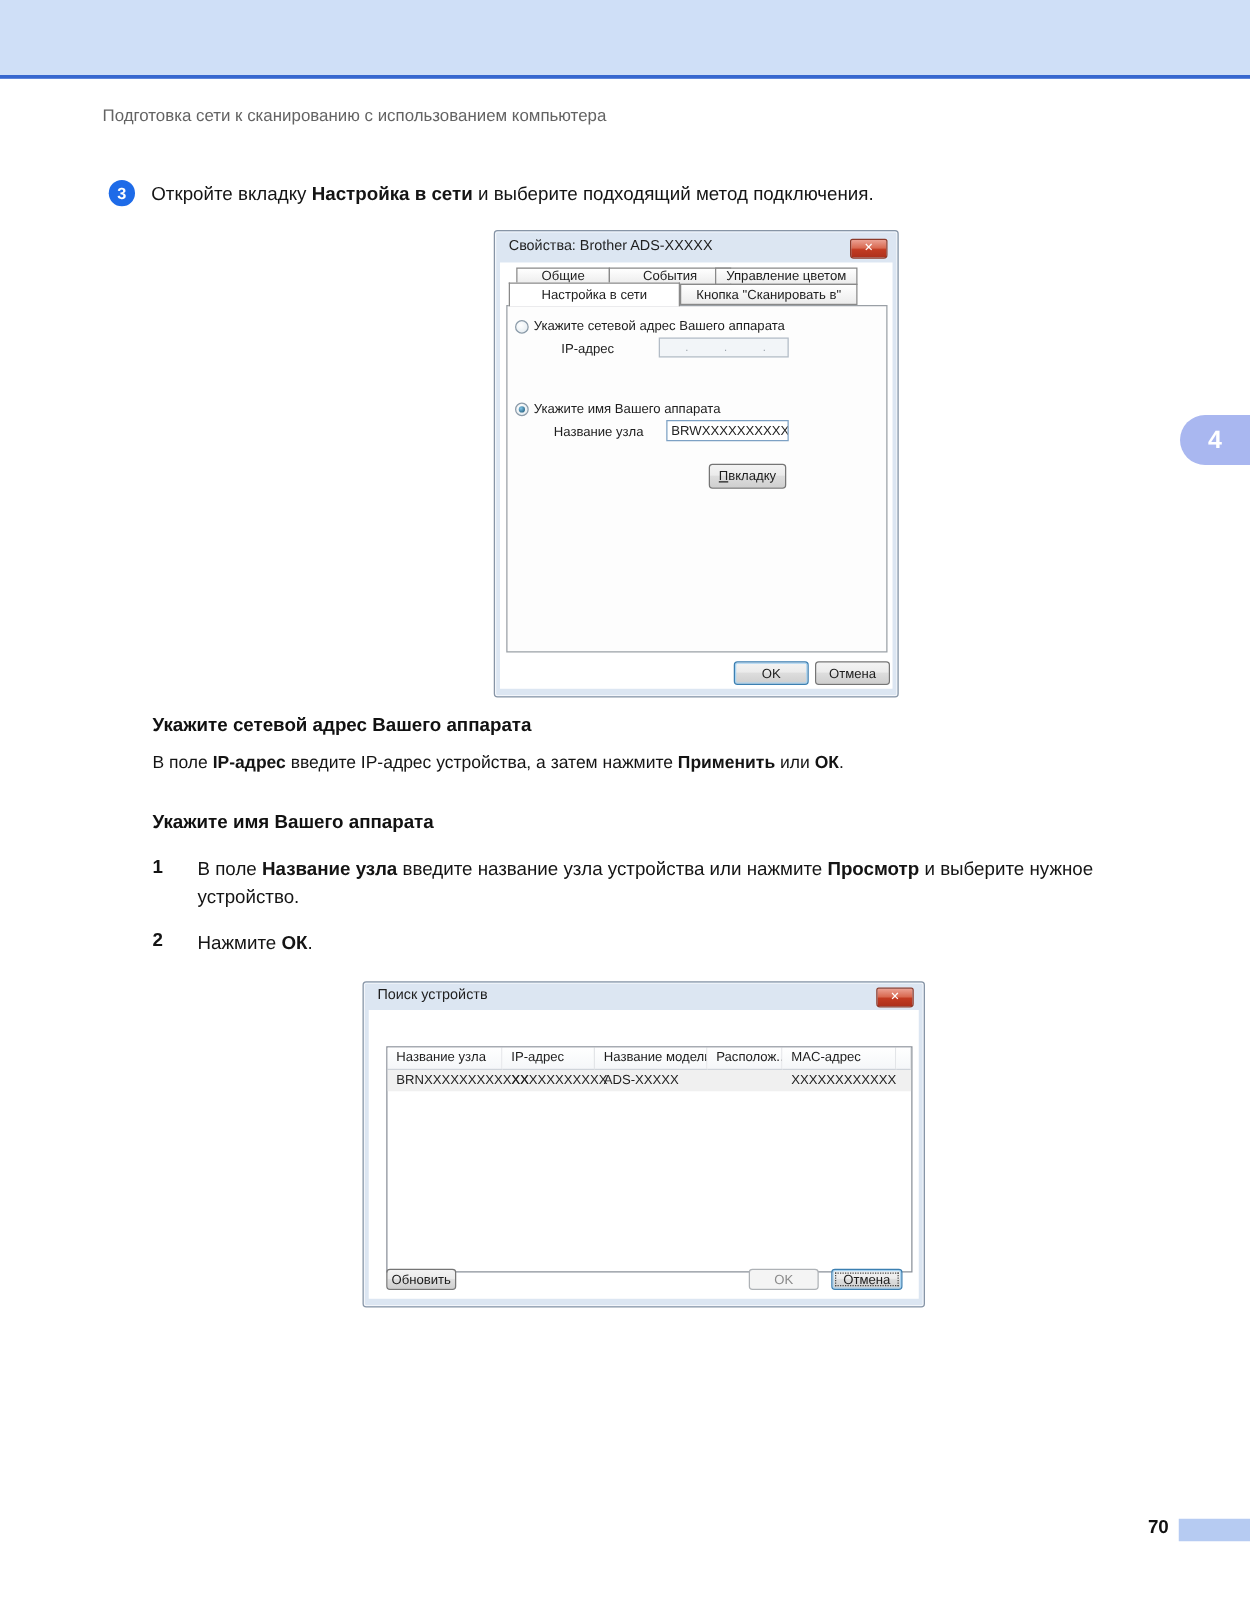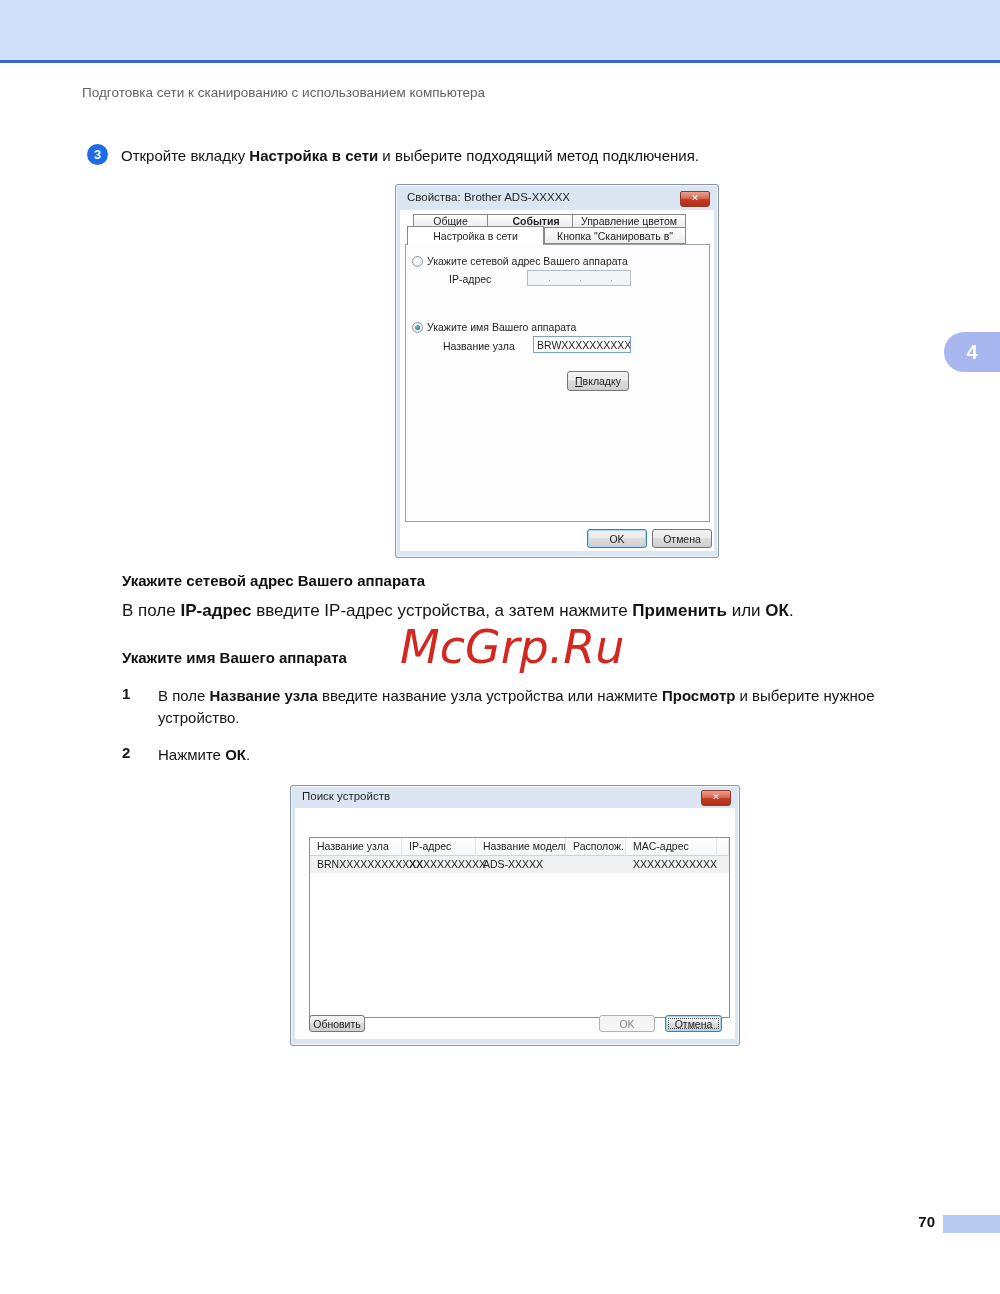--- a/index.html
+++ b/index.html
@@ -18,21 +18,21 @@
   .footer-strip{position:absolute;left:943px;top:1215px;width:57px;height:18px;background:#b6cbf2;}
   .watermark{position:absolute;left:400px;top:620px;font-size:46px;font-style:italic;
              color:#d3271f;font-family:"DejaVu Sans",sans-serif;white-space:nowrap;}
 
   
   .step-badge{position:absolute;left:87px;top:144px;width:21px;height:21px;border-radius:50%;
               background:#1e6be8;color:#fff;font-size:13px;font-weight:bold;
               display:flex;align-items:center;justify-content:center;}
   .step-text{position:absolute;left:121px;top:147px;font-size:15px;}
   .h-bold{position:absolute;font-size:15px;font-weight:bold;color:#111;white-space:nowrap;}
-  .body-text{position:absolute;font-size:17px;}
+  .body-text{position:absolute;font-size:14px;}
   .li-num{position:absolute;left:122px;font-size:15px;font-weight:bold;}
   .li-text{position:absolute;left:158px;width:778px;font-size:15px;line-height:22px;}
   b{font-weight:bold;}
 
   
   .win{position:absolute;background:#dce6f2;border:1px solid #8795a6;border-radius:3px;
        box-shadow:inset 0 0 0 1px rgba(255,255,255,.65);}
   .win-title{position:absolute;left:11px;top:6px;font-size:11.5px;color:#1f1f1f;white-space:nowrap;}
   .win-close{position:absolute;right:8px;top:6px;width:28px;height:14px;
              background:linear-gradient(#eba193 0%,#d96a52 45%,#c23b22 55%,#ad301c 100%);
@@ -90,21 +90,21 @@
 
   <div class="step-badge">3</div>
   <div class="step-text"><span>Откройте вкладку </span><b>Настройка в сети</b><span> и выберите подходящий метод подключения.</span></div>
 
   <div class="win" style="left:347px;top:184px;width:322px;height:372px;margin-left:48px;">
     <div class="win-title">Свойства: Brother ADS-XXXXX</div>
     <div class="win-close">✕</div>
     <div class="win-client" style="top:25px;bottom:6px;">
 
       <div class="tab" style="left:13px;top:4px;width:75px;">Общие</div>
-      <div class="tab" style="left:87px;top:4px;width:98px;font-weight:bold;">События</div>
+      <div class="tab" style="left:87px;top:4px;width:98px;">События</div>
       <div class="tab" style="left:172px;top:4px;width:114px;">Управление цветом</div>
       <div class="tab active" style="left:7px;top:16px;width:137px;height:19px;line-height:18px;">Настройка в сети</div>
       <div class="tab" style="left:144px;top:17px;width:142px;height:17px;line-height:16px;">Кнопка "Сканировать в"</div>
 
       <div class="tabpage">
         <div class="radio" style="left:6px;top:11px;"></div>
         <div class="dlg-label" style="left:21px;top:10px;">Укажите сетевой адрес Вашего аппарата</div>
         <div class="dlg-label" style="left:43px;top:28px;">IP-адрес</div>
         <div class="field disabled" style="left:121px;top:25px;width:104px;height:16px;">. . .</div>
 
@@ -120,21 +120,20 @@
 
       <div class="btn focused" style="left:187px;top:319px;width:60px;height:19px;">OK</div>
       <div class="btn" style="left:252px;top:319px;width:60px;height:19px;">Отмена</div>
     </div>
   </div>
 
   <div class="h-bold" style="left:122px;top:572px;">Укажите сетевой адрес Вашего аппарата</div>
   <div class="body-text" style="left:122px;top:601px;"><span>В поле </span><b>IP-адрес</b><span> введите IP-адрес устройства, а затем нажмите </span><b>Применить</b><span> или </span><b>ОК</b><span>.</span></div>
 
   <div class="h-bold" style="left:122px;top:649px;">Укажите имя Вашего аппарата</div>
-  <div class="watermark">McGrp.Ru</div>
 
   <div class="li-num" style="top:685px;">1</div>
   <div class="li-text" style="top:685px;"><span>В поле </span><b>Название узла</b><span> введите название узла устройства или нажмите </span><b>Просмотр</b><span> и выберите нужное устройство.</span></div>
 
   <div class="li-num" style="top:744px;">2</div>
   <div class="li-text" style="top:744px;"><span>Нажмите </span><b>ОК</b><span>.</span></div>
 
   <div class="win" style="left:290px;top:785px;width:448px;height:259px;">
     <div class="win-title" style="top:4px;">Поиск устройств</div>
     <div class="win-close" style="top:4px;">✕</div>

